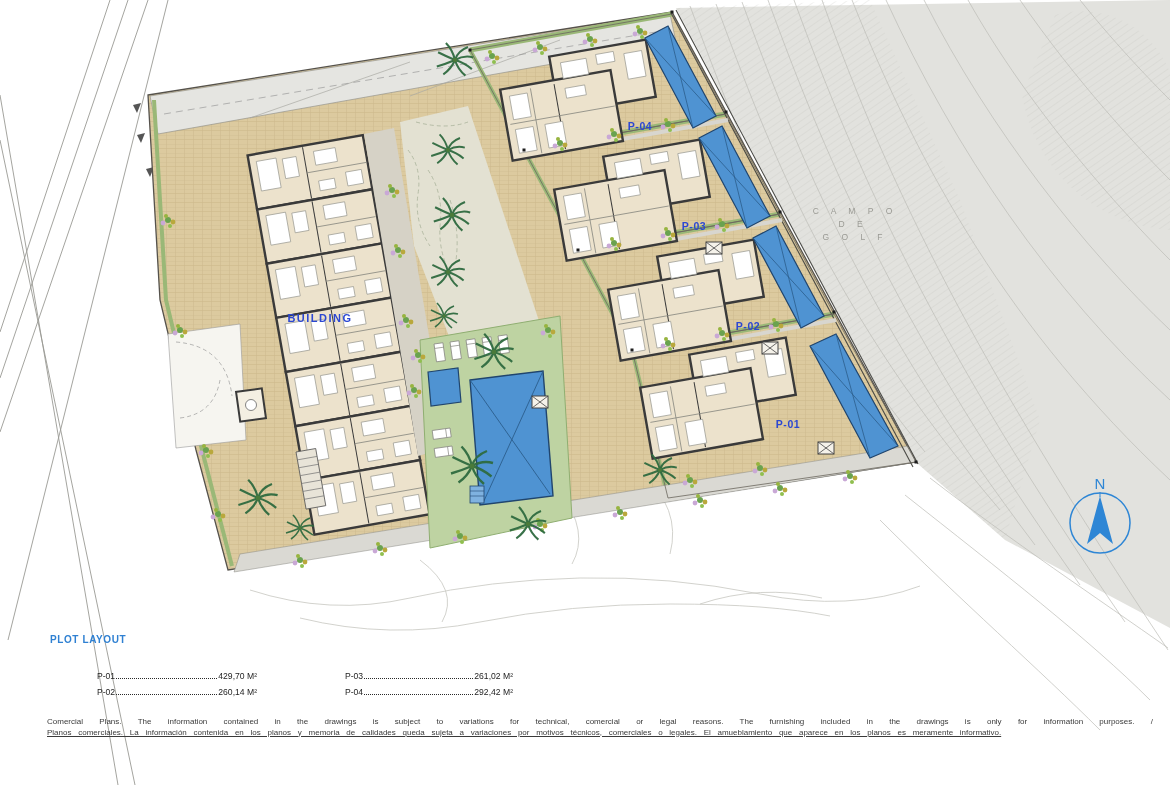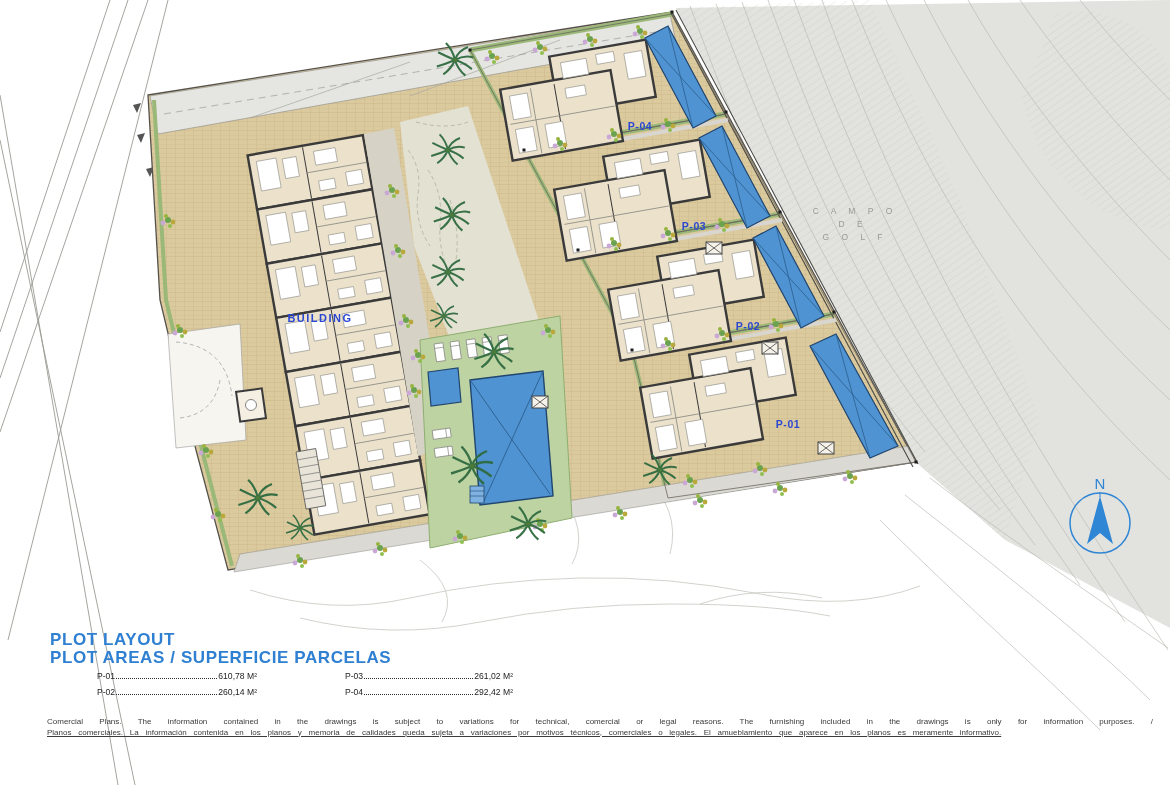--- a/index.html
+++ b/index.html
@@ -1,21 +1,21 @@
 <!DOCTYPE html>
 <html><head>
 <meta charset="utf-8">
 <style>
   html,body{margin:0;padding:0;background:#ffffff;}
   .stage{position:relative;width:1170px;height:785px;background:#fff;overflow:hidden;
          font-family:"Liberation Sans", sans-serif;}
   .plan-svg{position:absolute;left:0;top:0;}
   
   .legend{position:absolute;left:50px;top:631px;width:560px;}
-  .legend-title{color:#2f80d2;font-weight:bold;font-size:17px;letter-spacing:.6px;line-height:18px;white-space:nowrap;}
+  .legend-title{color:#2f80d2;font-weight:bold;font-size:10px;letter-spacing:.6px;line-height:18px;white-space:nowrap;}
   .legend-rows{position:absolute;left:47px;top:40px;width:470px;height:36px;}
   .area-row{position:absolute;display:flex;align-items:flex-end;width:160px;font-size:8.6px;color:#1d1d1d;}
   .area-row .lbl{white-space:nowrap;}
   .area-row .leader{flex:1;border-bottom:1.2px dotted #2a2a2a;margin:0 1px 2px 1px;height:1px;}
   .area-row .val{white-space:nowrap;}
   .row-p01{left:0;top:0;}
   .row-p02{left:0;top:16px;}
   .row-p03{left:248px;top:0;width:168px;}
   .row-p04{left:248px;top:16px;width:168px;}
   
@@ -376,26 +376,25 @@
   <g>
     <circle cx="1100" cy="523" r="30" fill="none" stroke="#2e86d5" stroke-width="1.5"></circle>
     <polygon points="1100,496 1113,544 1100,533 1087,544" fill="#2e86d5"></polygon>
     <line x1="1100" y1="492" x2="1100" y2="497" stroke="#2e86d5" stroke-width="1"></line>
     <text x="1100" y="489" font-size="15" fill="#2e86d5" text-anchor="middle">N</text>
   </g>
 </svg>
 
 <div class="legend">
   <div class="legend-title">PLOT LAYOUT</div>
-  <div class="legend-title">PLOT AREAS / SUPERFICIE PARCELAS</div>
   <div class="legend-rows">
     <div class="area-row row-p01">
       <span class="lbl">P-01</span>
       <span class="leader"></span>
-      <span class="val">610,78 M²</span>
+      <span class="val">429,70 M²</span>
     </div>
     <div class="area-row row-p02">
       <span class="lbl">P-02</span>
       <span class="leader"></span>
       <span class="val">260,14 M²</span>
     </div>
     <div class="area-row row-p03">
       <span class="lbl">P-03</span>
       <span class="leader"></span>
       <span class="val">261,02 M²</span>

